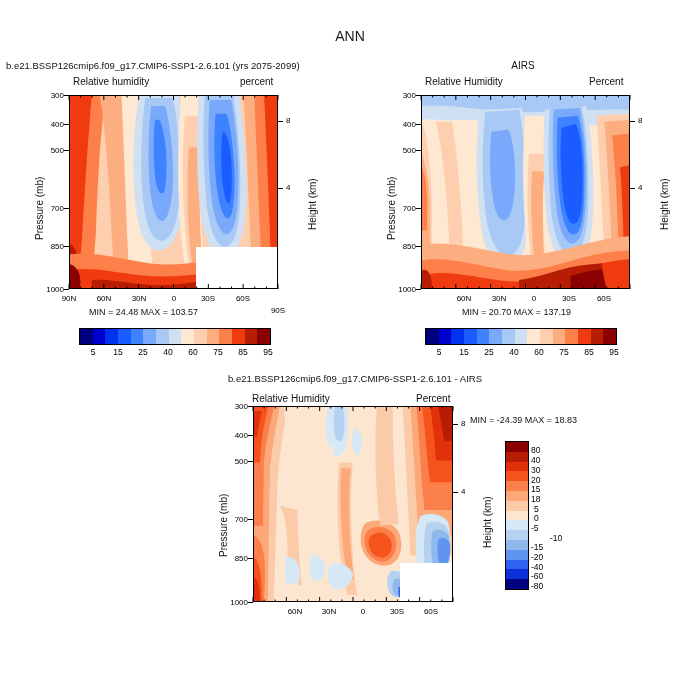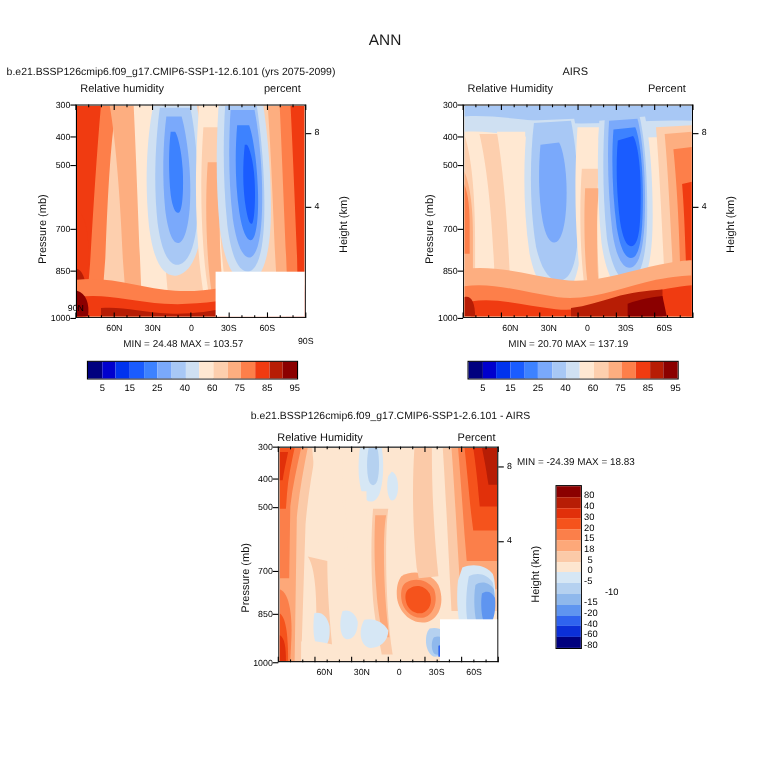--- a/index.html
+++ b/index.html
@@ -48,21 +48,21 @@
   .cbar-v .cell{width:100%;flex:1 1 0;}
   .cbar-v-lab{position:absolute;font-size:8.5px;color:#000;white-space:nowrap;}
 </style>
 </head>
 <body>
 
 <div class="abs ctr" id="main-title">ANN</div>
 
 <div class="abs">
 
-  <div class="abs panel-subtitle" style="left:6px;top:60px;">b.e21.BSSP126cmip6.f09_g17.CMIP6-SSP1-12.6.101 (yrs 2075-2099)</div>
+  <div class="abs panel-subtitle" style="left:6px;top:60px;">b.e21.BSSP126cmip6.f09_g17.CMIP6-SSP1-2.6.101 (yrs 2075-2099)</div>
 
   <div class="abs panel-name" style="left:73px;top:76px;">Relative humidity</div>
   <div class="abs panel-name" style="left:240px;top:76px;">percent</div>
 
   <div class="axis-title-y" style="left:34px;top:240px;">Pressure (mb)</div>
   <div class="axis-title-y" style="left:307px;top:230px;">Height (km)</div>
 
   <div class="plotbox" style="left:69px;top:95px;width:209px;height:194px;">
     <svg class="field" viewBox="0 0 209 194" preserveAspectRatio="none">
       <defs>
@@ -126,29 +126,29 @@
   <div class="tick" style="left:64px;top:150px;width:5px;height:1px;"></div>
   <div class="tick" style="left:64px;top:208px;width:5px;height:1px;"></div>
   <div class="tick" style="left:64px;top:246px;width:5px;height:1px;"></div>
   <div class="tick" style="left:64px;top:289px;width:5px;height:1px;"></div>
 
   <div class="tick" style="left:278px;top:121px;width:5px;height:1px;"></div>
   <div class="tick" style="left:278px;top:188px;width:5px;height:1px;"></div>
   <div class="htick-lab" style="left:286px;top:116px;">8</div>
   <div class="htick-lab" style="left:286px;top:183px;">4</div>
 
-  <div class="xtick-lab" style="left:56px;top:276px;width:26px;">90N</div>
+  <div class="xtick-lab" style="left:56px;top:294px;width:26px;">90N</div>
   <div class="xtick-lab" style="left:91px;top:294px;width:26px;">60N</div>
   <div class="xtick-lab" style="left:126px;top:294px;width:26px;">30N</div>
   <div class="xtick-lab" style="left:161px;top:294px;width:26px;">0</div>
   <div class="xtick-lab" style="left:195px;top:294px;width:26px;">30S</div>
   <div class="xtick-lab" style="left:230px;top:294px;width:26px;">60S</div>
   <div class="xtick-lab" style="left:265px;top:306px;width:26px;">90S</div>
 
-  <div class="abs minmax" style="left:112px;top:307px;">MIN = 24.48  MAX = 103.57</div>
+  <div class="abs minmax" style="left:89px;top:307px;">MIN = 24.48  MAX = 103.57</div>
 
   <div class="cbar-h" style="left:79px;top:328px;width:190px;height:15px;">
     <div class="cell" style="background:#00007f"></div>
     <div class="cell" style="background:#0000cd"></div>
     <div class="cell" style="background:#0033ee"></div>
     <div class="cell" style="background:#1a5cff"></div>
     <div class="cell" style="background:#3d82ff"></div>
     <div class="cell" style="background:#7aa9fb"></div>
     <div class="cell" style="background:#a8c8f5"></div>
     <div class="cell" style="background:#cfe0f2"></div>

